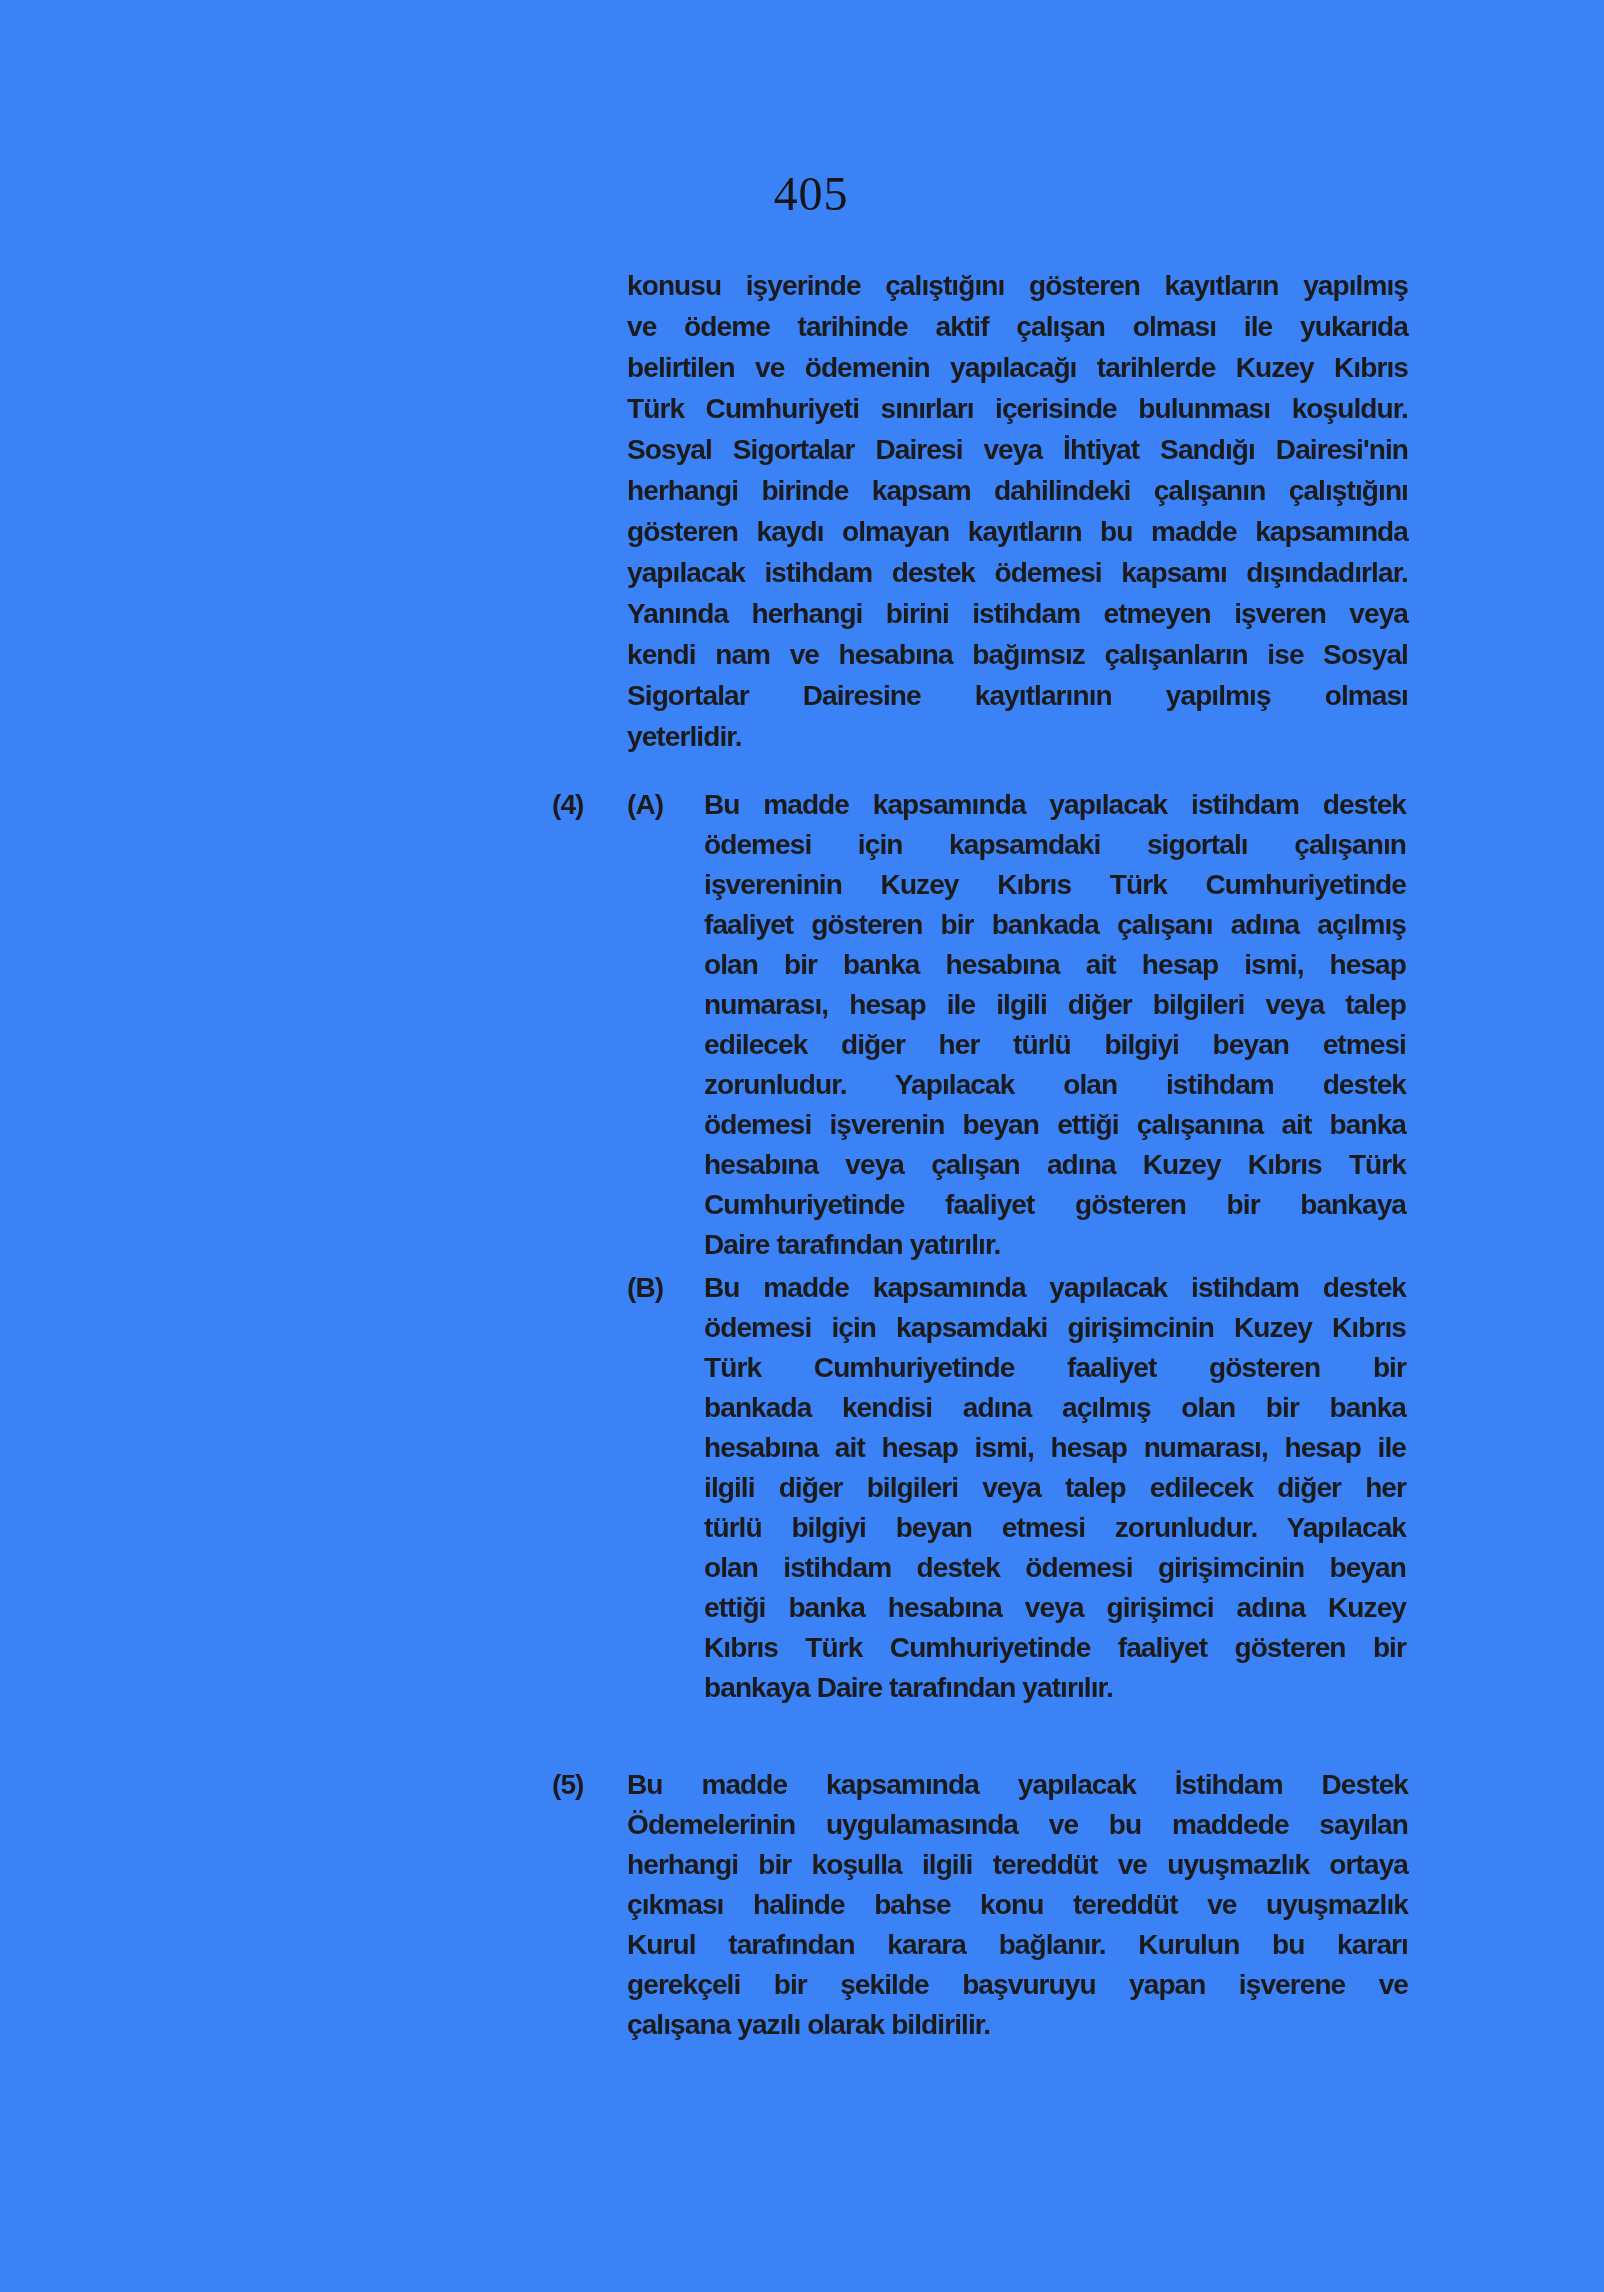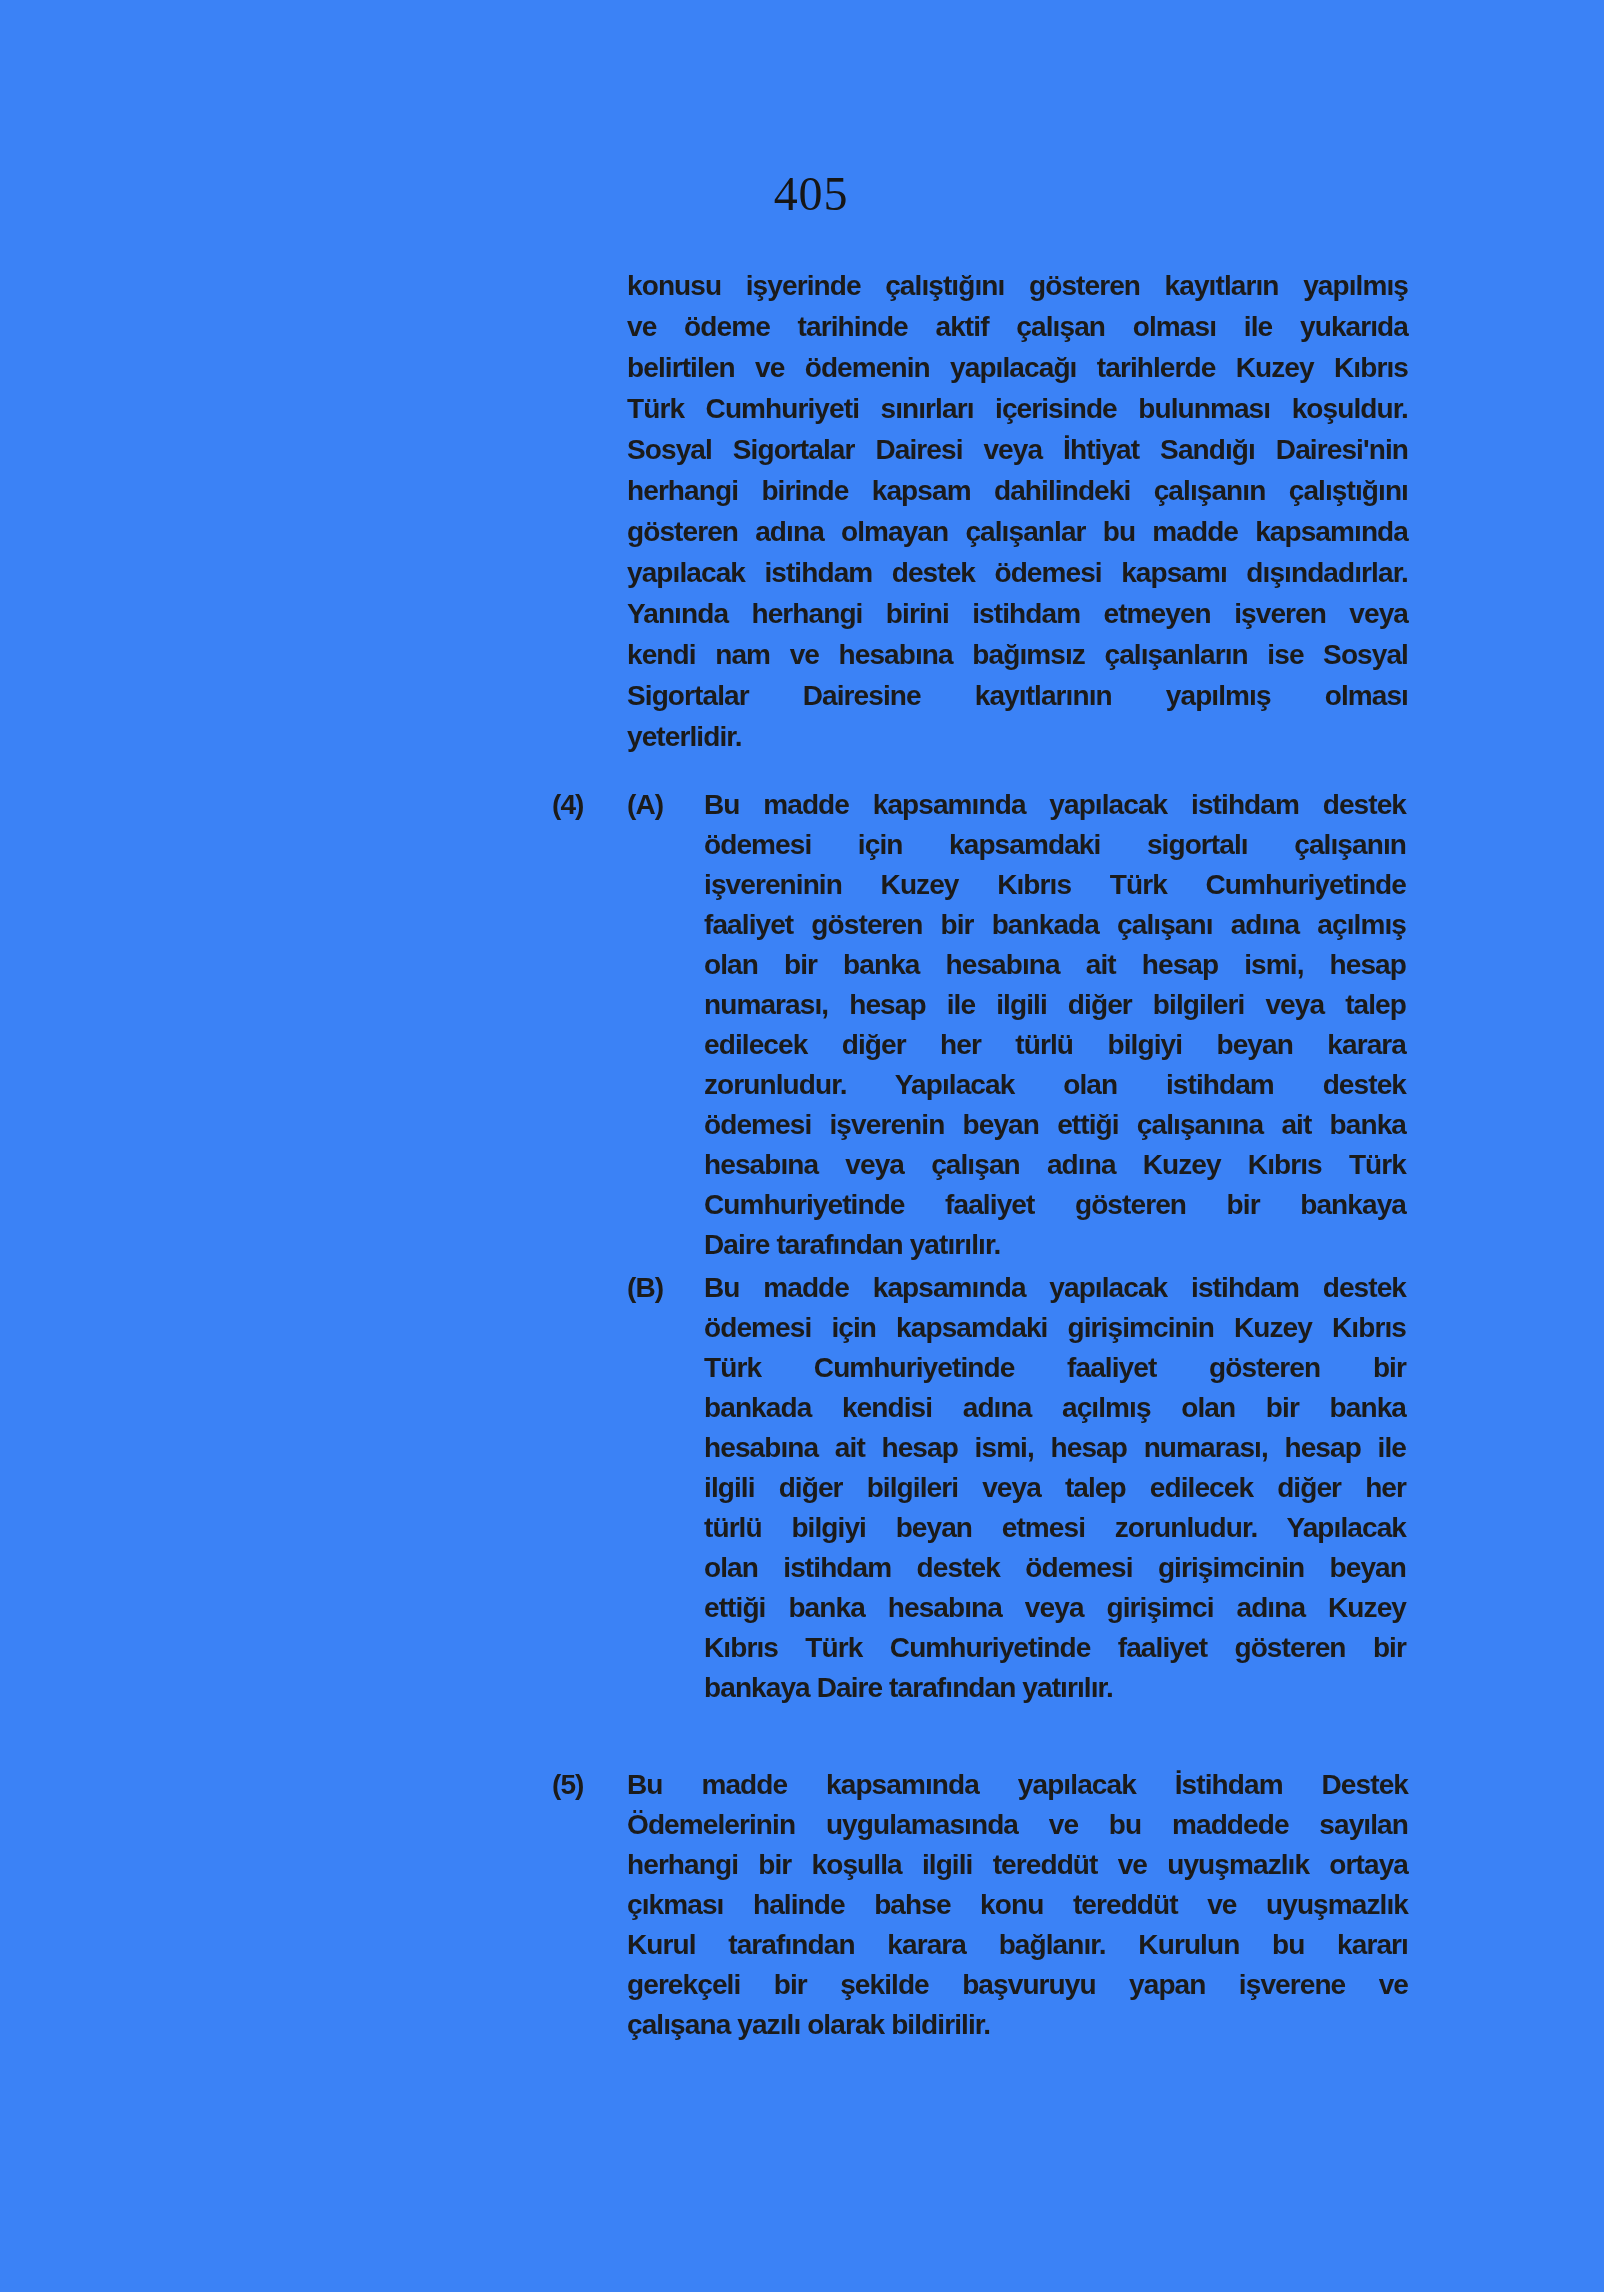--- a/index.html
+++ b/index.html
@@ -71,40 +71,40 @@
 
   <div class="page-number">405</div>
 
   <div class="block intro intro-block">
       <div class="tline">konusu işyerinde çalıştığını gösteren kayıtların yapılmış</div>
       <div class="tline">ve ödeme tarihinde aktif çalışan olması ile yukarıda</div>
       <div class="tline">belirtilen ve ödemenin yapılacağı tarihlerde Kuzey Kıbrıs</div>
       <div class="tline">Türk Cumhuriyeti sınırları içerisinde bulunması koşuldur.</div>
       <div class="tline">Sosyal Sigortalar Dairesi veya İhtiyat Sandığı Dairesi'nin</div>
       <div class="tline">herhangi birinde kapsam dahilindeki çalışanın çalıştığını</div>
-      <div class="tline">gösteren adına olmayan çalışanlar bu madde kapsamında</div>
+      <div class="tline">gösteren kaydı olmayan kayıtların bu madde kapsamında</div>
       <div class="tline">yapılacak istihdam destek ödemesi kapsamı dışındadırlar.</div>
       <div class="tline">Yanında herhangi birini istihdam etmeyen işveren veya</div>
       <div class="tline">kendi nam ve hesabına bağımsız çalışanların ise Sosyal</div>
       <div class="tline">Sigortalar Dairesine kayıtlarının yapılmış olması</div>
       <div class="tline last">yeterlidir.</div>
     </div>
 
   <div class="marker item4-marker">(4)</div>
 
   <div class="marker item4a-marker">(A)</div>
 
   <div class="block item4a-body">
       <div class="tline">Bu madde kapsamında yapılacak istihdam destek</div>
       <div class="tline">ödemesi için kapsamdaki sigortalı çalışanın</div>
       <div class="tline">işvereninin Kuzey Kıbrıs Türk Cumhuriyetinde</div>
       <div class="tline">faaliyet gösteren bir bankada çalışanı adına açılmış</div>
       <div class="tline">olan bir banka hesabına ait hesap ismi, hesap</div>
       <div class="tline">numarası, hesap ile ilgili diğer bilgileri veya talep</div>
-      <div class="tline">edilecek diğer her türlü bilgiyi beyan karara</div>
+      <div class="tline">edilecek diğer her türlü bilgiyi beyan etmesi</div>
       <div class="tline">zorunludur. Yapılacak olan istihdam destek</div>
       <div class="tline">ödemesi işverenin beyan ettiği çalışanına ait banka</div>
       <div class="tline">hesabına veya çalışan adına Kuzey Kıbrıs Türk</div>
       <div class="tline">Cumhuriyetinde faaliyet gösteren bir bankaya</div>
       <div class="tline last">Daire tarafından yatırılır.</div>
     </div>
 
   <div class="marker item4b-marker">(B)</div>
 
   <div class="block item4b-body">

